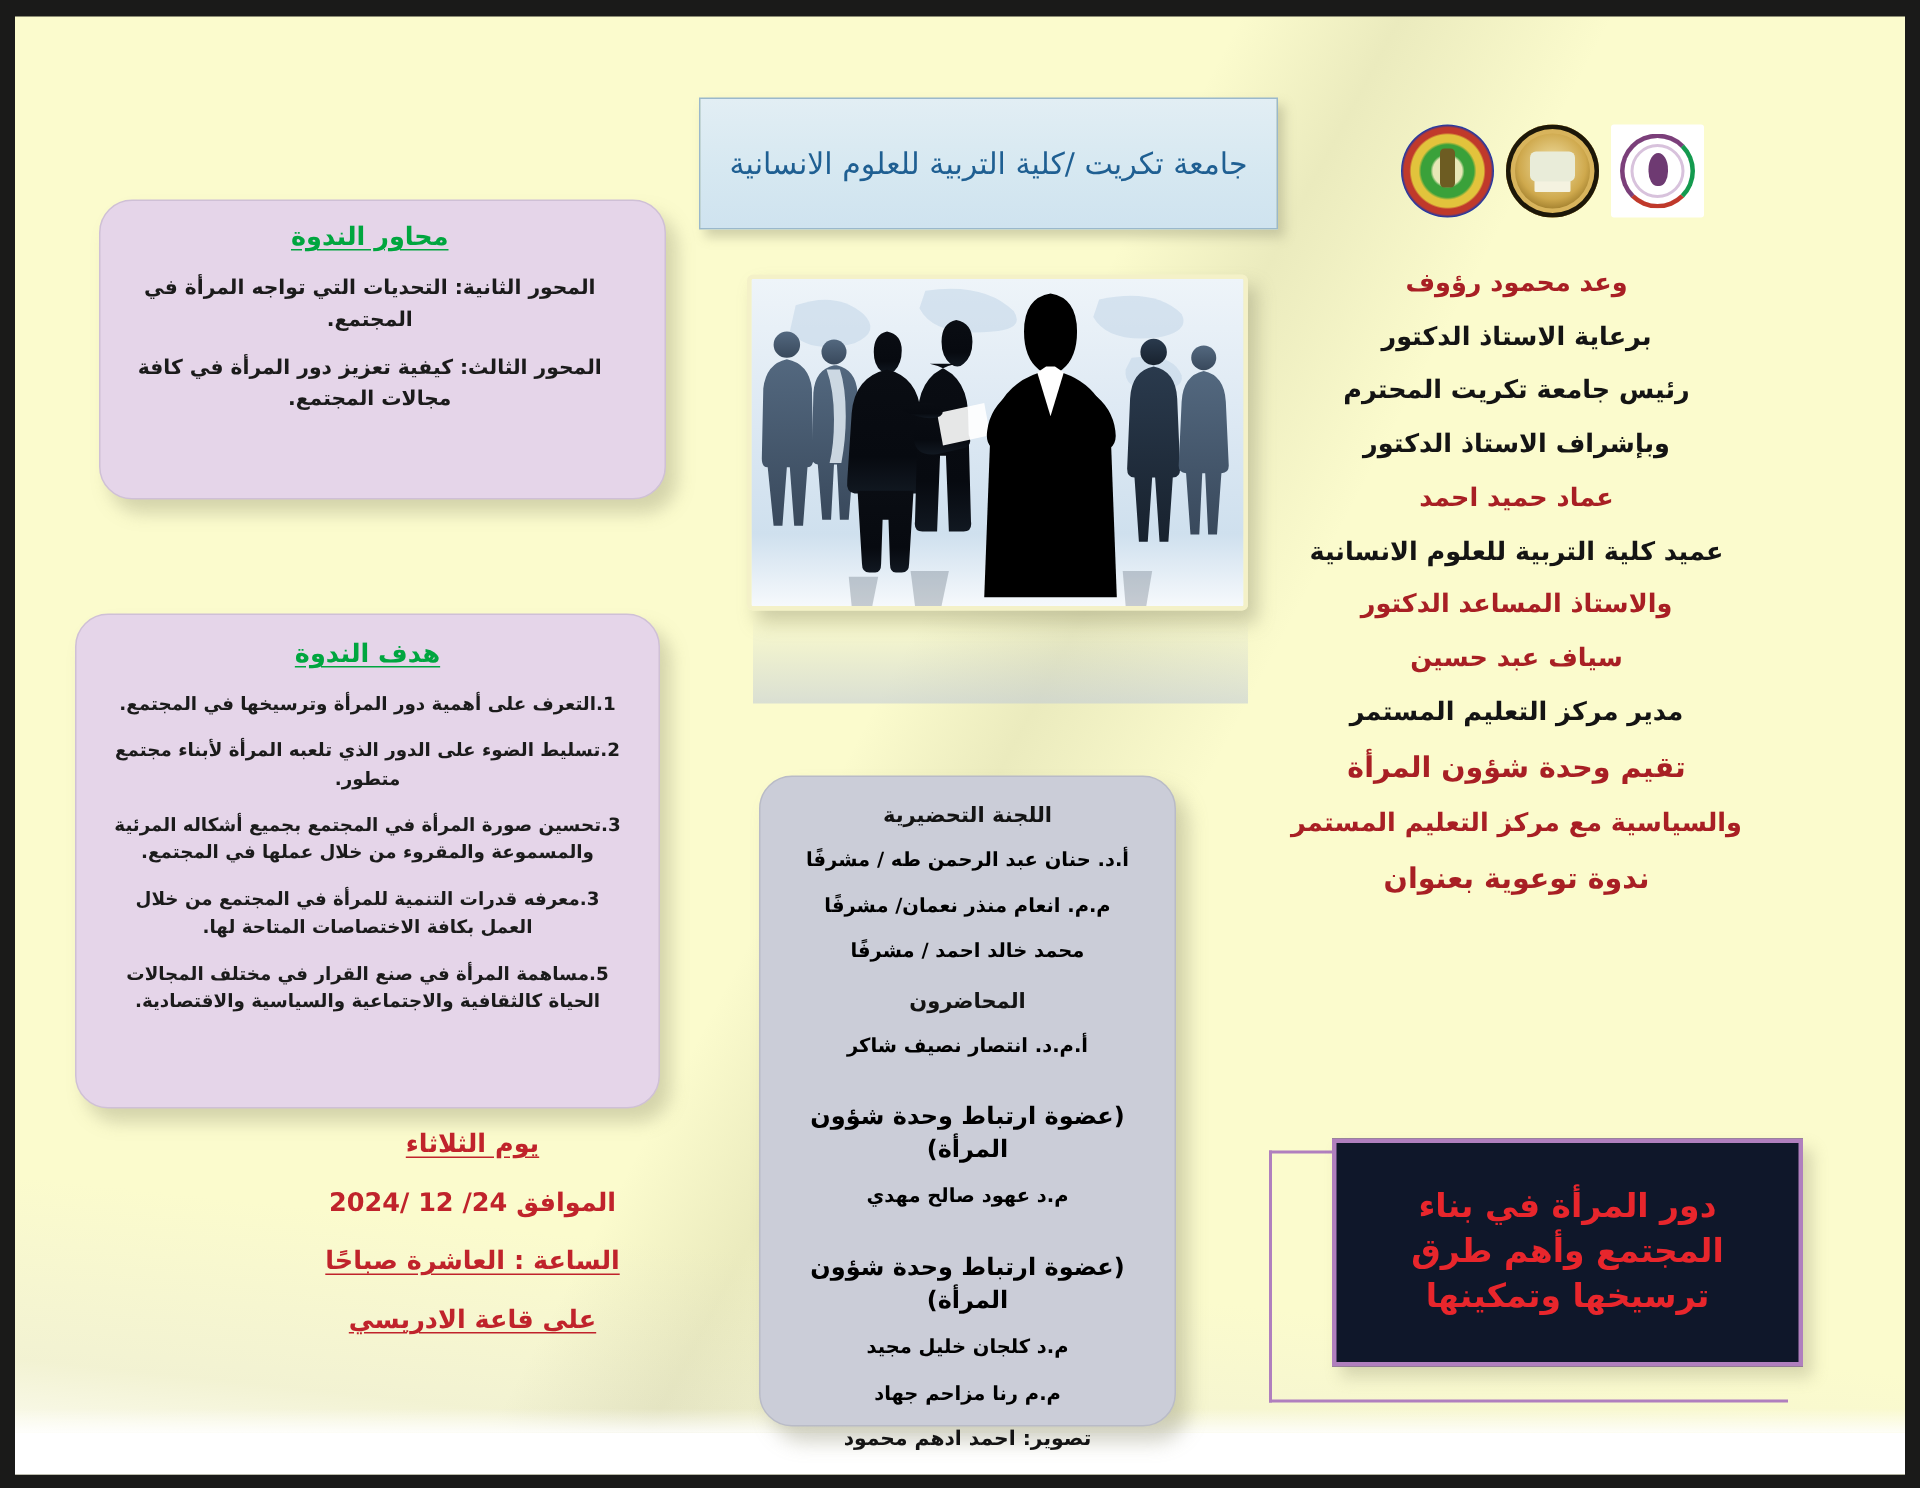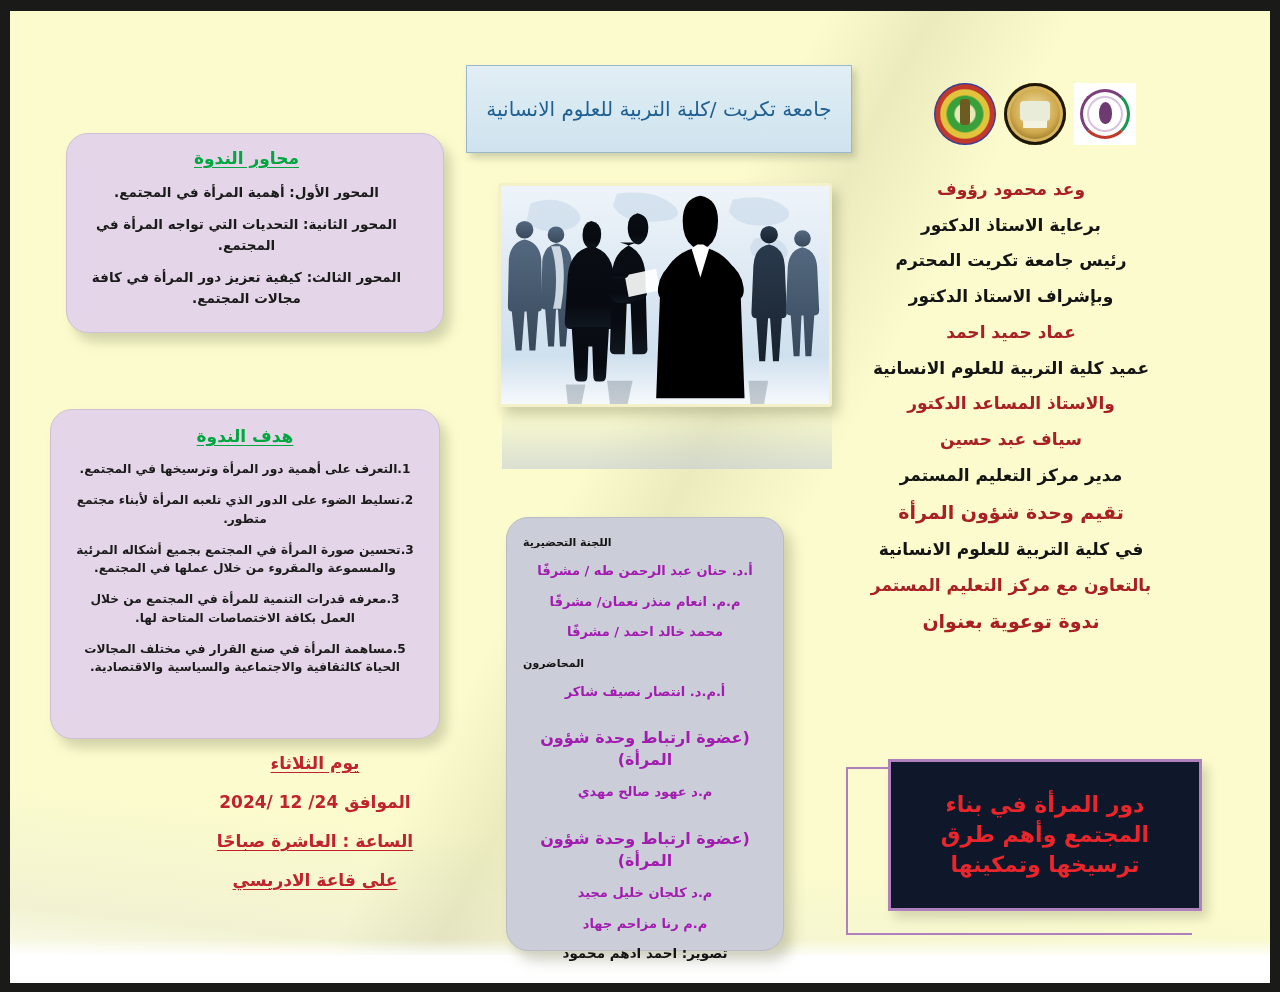--- a/index.html
+++ b/index.html
@@ -220,29 +220,29 @@
     color: #1b1b1b;
     font-size: 12.2px;
     font-weight: bold;
     line-height: 1.5;
     text-align: center;
     margin-bottom: 13px;
   }
 
   
   .cmt-heading {
-    text-align: left;
+    text-align: center;
     color: #141414;
-    font-size: 11px;
+    font-size: 14px;
     font-weight: bold;
     margin: 0 0 13px 0;
   }
   .cmt-name {
     text-align: center;
-    color: #a21caf;
+    color: #000000;
     font-size: 13px;
     font-weight: bold;
     line-height: 1.35;
     margin-bottom: 13px;
   }
   .cmt-name .sub {
     display: block;
     font-size: 16px;
     margin-top: 27px;
   }
@@ -431,21 +431,20 @@
           <path d="M108 200 l26 0 l-5 24 l-18 0 Z" fill="#1b2b3c"></path>
           <path d="M252 200 l20 0 l-4 24 l-14 0 Z" fill="#1b2b3c"></path>
         </g>
       </svg>
     </div>
     <div class="photo-reflection"></div>
 
     <div class="panel panel-pink" style="left:56px; top:122px; width:378px; height:200px;">
       <div class="panel-body">
         <div class="panel-title">محاور الندوة</div>
-        <div class="axis-line">المحور الأول: أهمية المرأة في المجتمع.</div>
         <div class="axis-line">المحور الثانية: التحديات التي تواجه المرأة في المجتمع.</div>
         <div class="axis-line">المحور الثالث: كيفية تعزيز دور المرأة في كافة مجالات المجتمع.</div>
       </div>
     </div>
 
     <div class="panel panel-pink" style="left:40px; top:398px; width:390px; height:330px;">
       <div class="panel-body" style="padding:16px 22px;">
         <div class="panel-title">هدف الندوة</div>
         <div class="goal-line">1.التعرف على أهمية دور المرأة وترسيخها في المجتمع.</div>
         <div class="goal-line">2.تسليط الضوء على الدور الذي تلعبه المرأة لأبناء مجتمع متطور.</div>
@@ -501,22 +500,21 @@
       <div class="rc-line red">وعد محمود رؤوف</div>
       <div class="rc-line">برعاية الاستاذ الدكتور</div>
       <div class="rc-line">رئيس جامعة تكريت المحترم</div>
       <div class="rc-line">وبإشراف الاستاذ الدكتور</div>
       <div class="rc-line red">عماد حميد احمد</div>
       <div class="rc-line">عميد كلية التربية للعلوم الانسانية</div>
       <div class="rc-line red">والاستاذ المساعد الدكتور</div>
       <div class="rc-line red">سياف عبد حسين</div>
       <div class="rc-line">مدير مركز التعليم المستمر</div>
       <div class="rc-line red big">تقيم وحدة شؤون المرأة</div>
-      <div class="rc-line">في كلية التربية للعلوم الانسانية</div>
-      <div class="rc-line red">بالتعاون مع مركز التعليم المستمر</div>
+      <div class="rc-line red">والسياسية مع مركز التعليم المستمر</div>
       <div class="rc-line red big">ندوة توعوية بعنوان</div>
     </div>
 
     <div class="title-card-wrap">
       <div class="title-card-outline"></div>
       <div class="title-card">
         <span class="title-card-text">دور المرأة في بناء المجتمع وأهم طرق ترسيخها وتمكينها</span>
       </div>
     </div>
 

